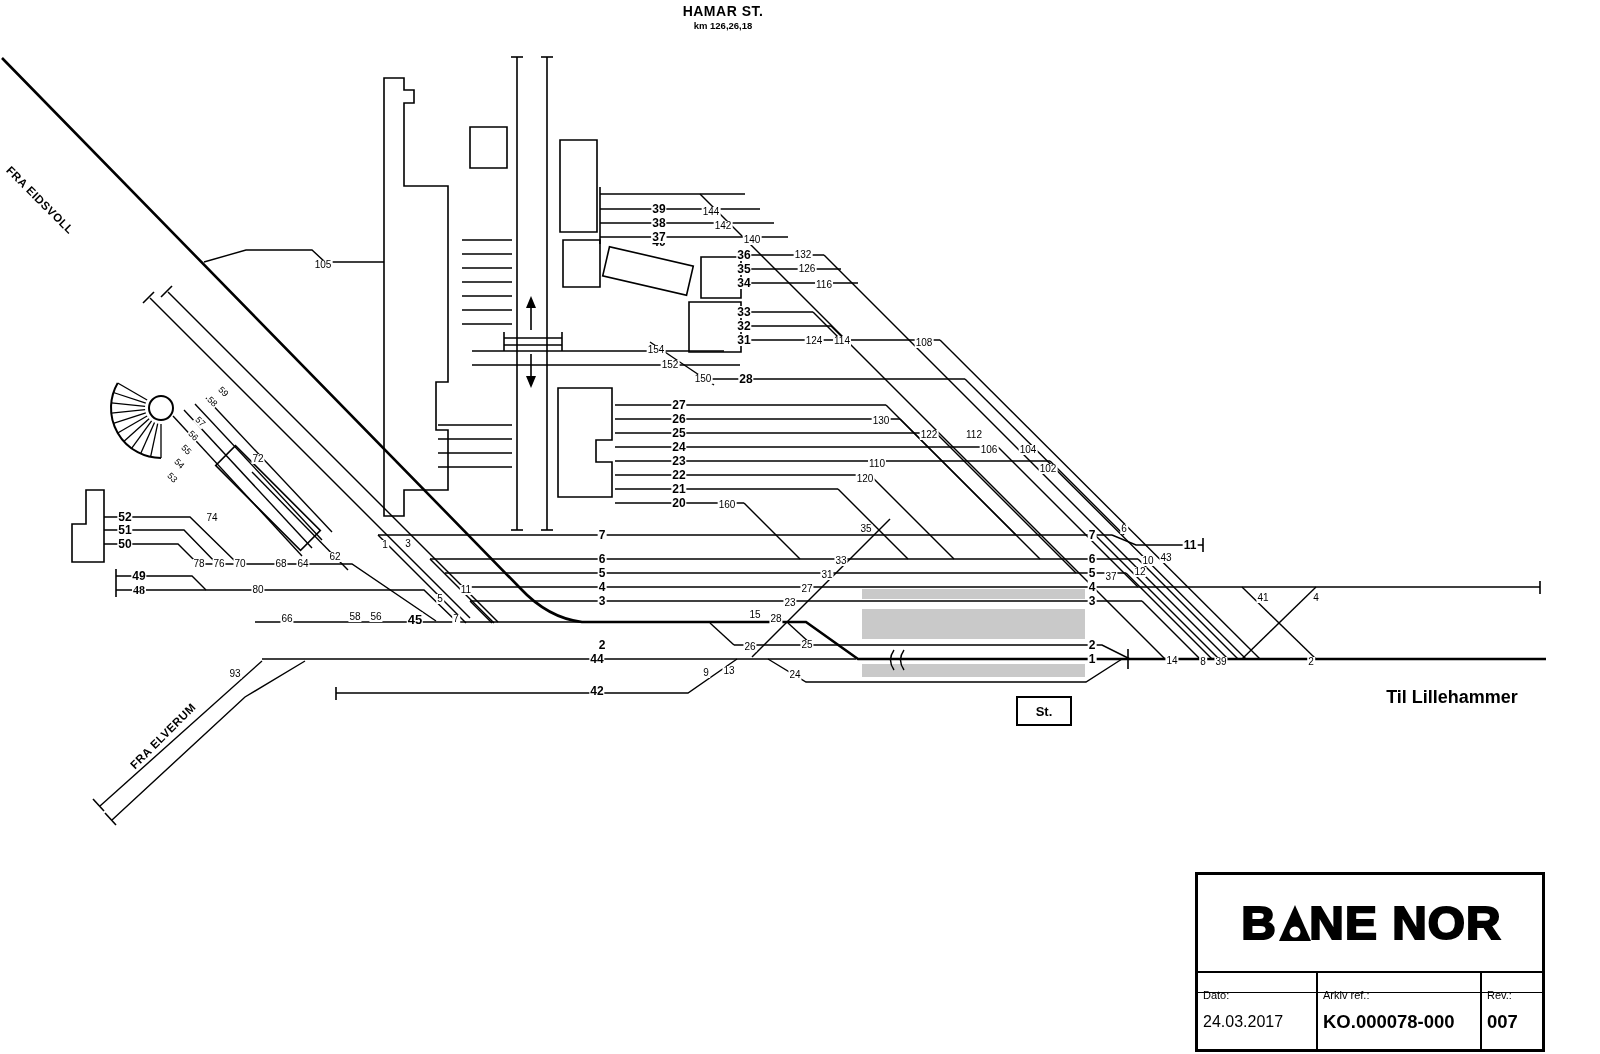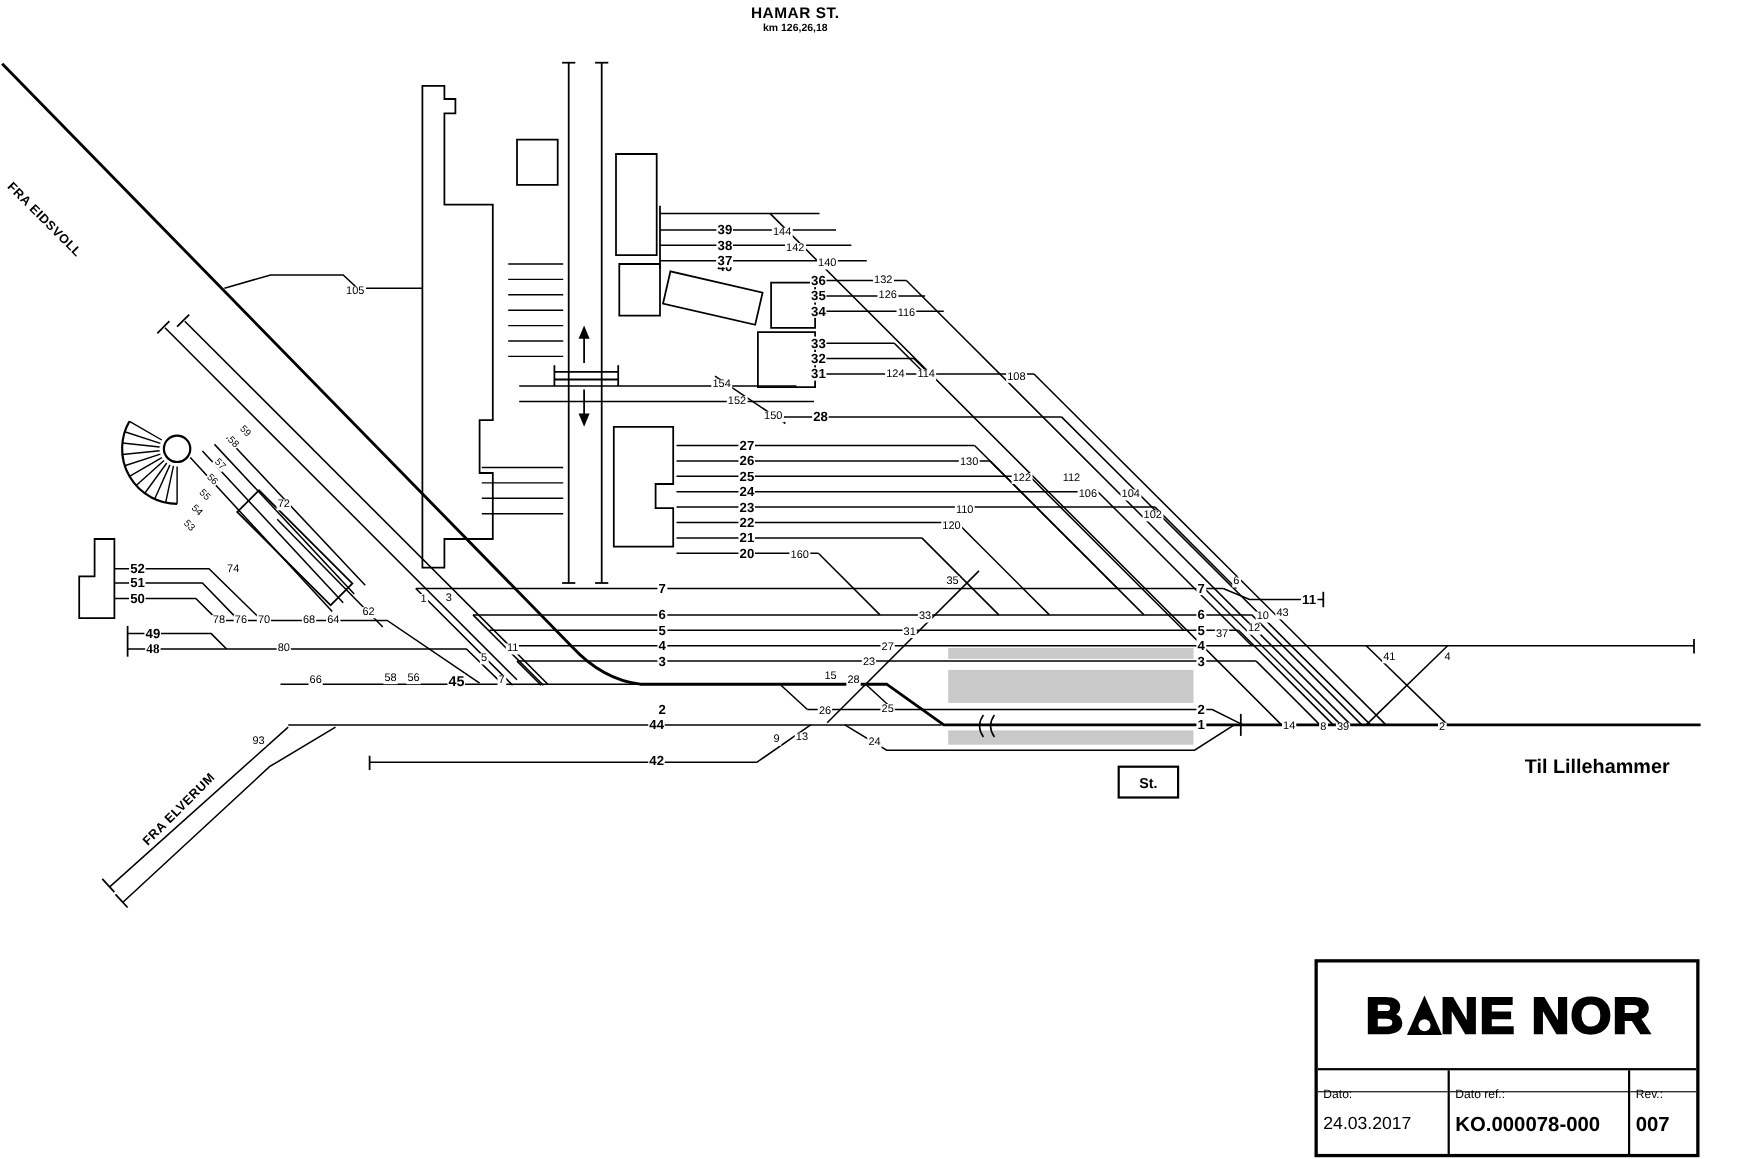--- a/index.html
+++ b/index.html
@@ -355,21 +355,21 @@
         <circle cx="16" cy="27" r="5.5" fill="#fff"></circle>
       </svg>
       <span class="logo-txt">NE NOR</span>
     </div>
     <div id="tb-grid">
       <div class="tb-cell">
         <div class="tb-label">Dato:</div>
         <div class="tb-value">24.03.2017</div>
       </div>
       <div class="tb-cell">
-        <div class="tb-label">Dato ref.:</div>
+        <div class="tb-label">Arkiv ref.:</div>
         <div class="tb-value bold">KO.000078-000</div>
       </div>
       <div class="tb-cell">
         <div class="tb-label">Rev.:</div>
         <div class="tb-value bold">007</div>
       </div>
     </div>
   </div>
 
 </div>

